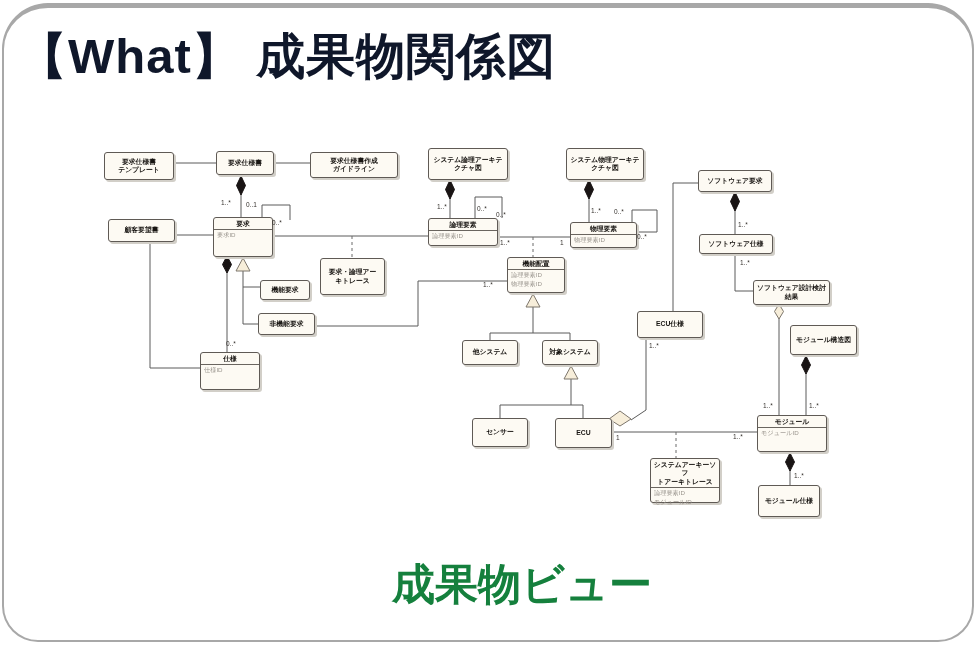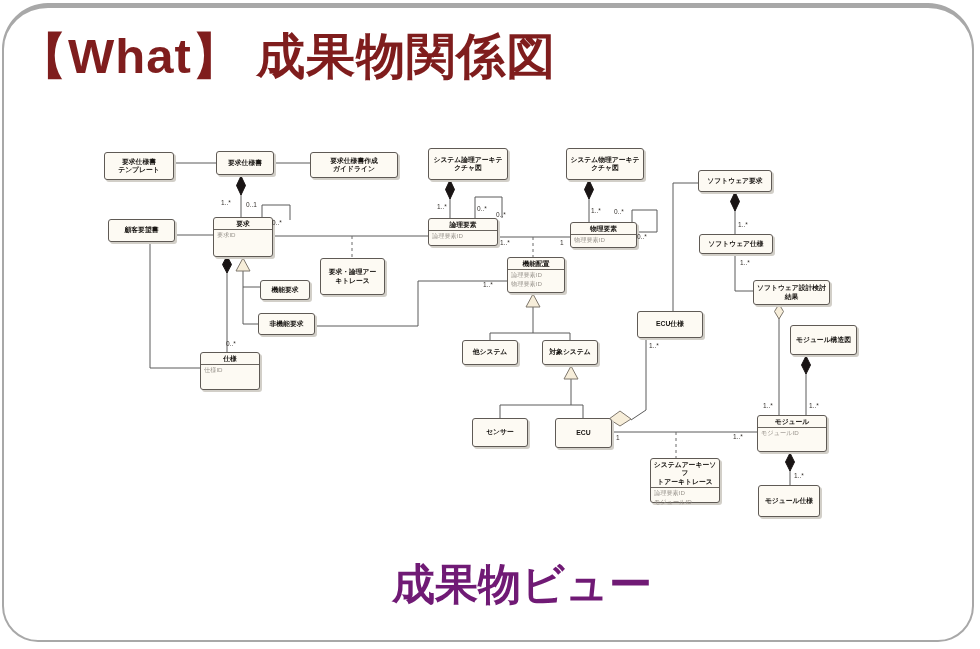--- a/index.html
+++ b/index.html
@@ -7,25 +7,25 @@
     width:980px;height:649px;position:relative;overflow:hidden;background:#fff;
     font-family:"Liberation Sans","DejaVu Sans",sans-serif;
   }
   .slide{
     position:absolute;left:2px;top:3px;width:972px;height:639px;box-sizing:border-box;
     border:2px solid #a8a8a8;border-top-width:5px;
     border-radius:46px 46px 36px 36px;background:#fff;
   }
   .page-title{
     position:absolute;left:18px;top:24px;font-size:49px;font-weight:bold;
-    color:#7f1d1d;letter-spacing:1px;white-space:nowrap;z-index:6;
+    color:#0f172a;letter-spacing:1px;white-space:nowrap;z-index:6;
   }
   .caption{
     position:absolute;left:392px;top:556px;font-size:43px;font-weight:bold;
-    color:#701a75;white-space:nowrap;z-index:6;
+    color:#15803d;white-space:nowrap;z-index:6;
   }
   svg.lines{position:absolute;left:0;top:0;z-index:1;}
   svg.lines path{stroke:#5a5a5a;fill:none;stroke-width:1;}
   svg.lines path.dash{stroke:#6a6a6a;stroke-dasharray:3,3;}
   svg.lines polygon.dfill{fill:#191414;stroke:#191414;}
   svg.lines polygon.dopen{fill:#f7eeda;stroke:#7d766c;}
   svg.lines polygon.tri{fill:#f7eeda;stroke:#7d766c;}
   .node{
     position:absolute;box-sizing:border-box;z-index:2;
     background:#fdfaf3;border:1px solid #5f5a55;border-radius:3px;

